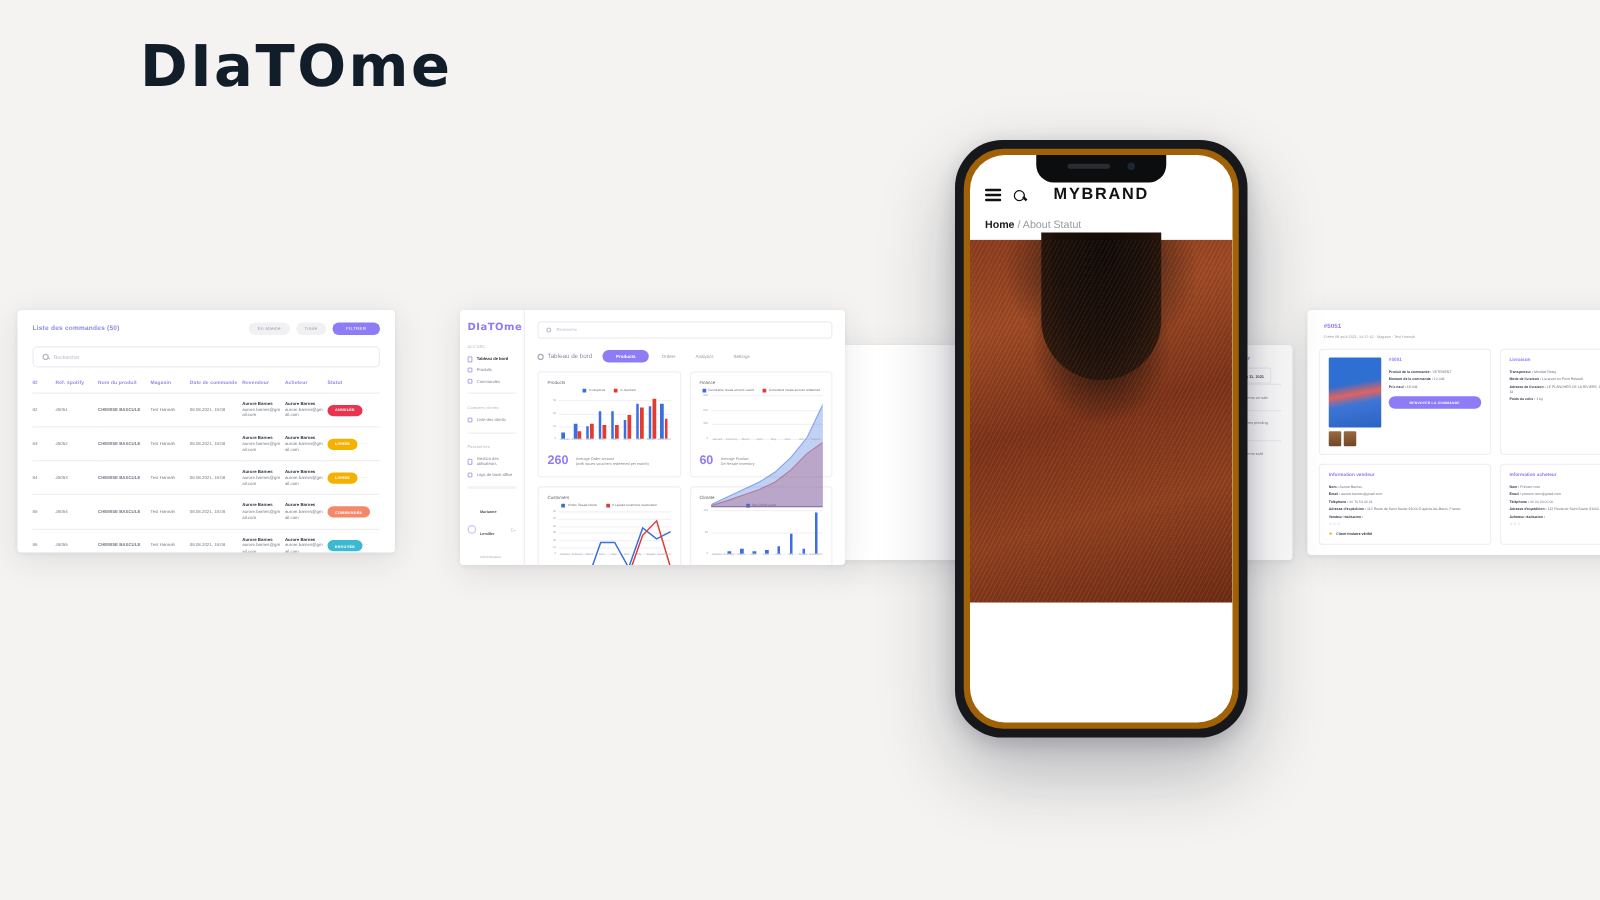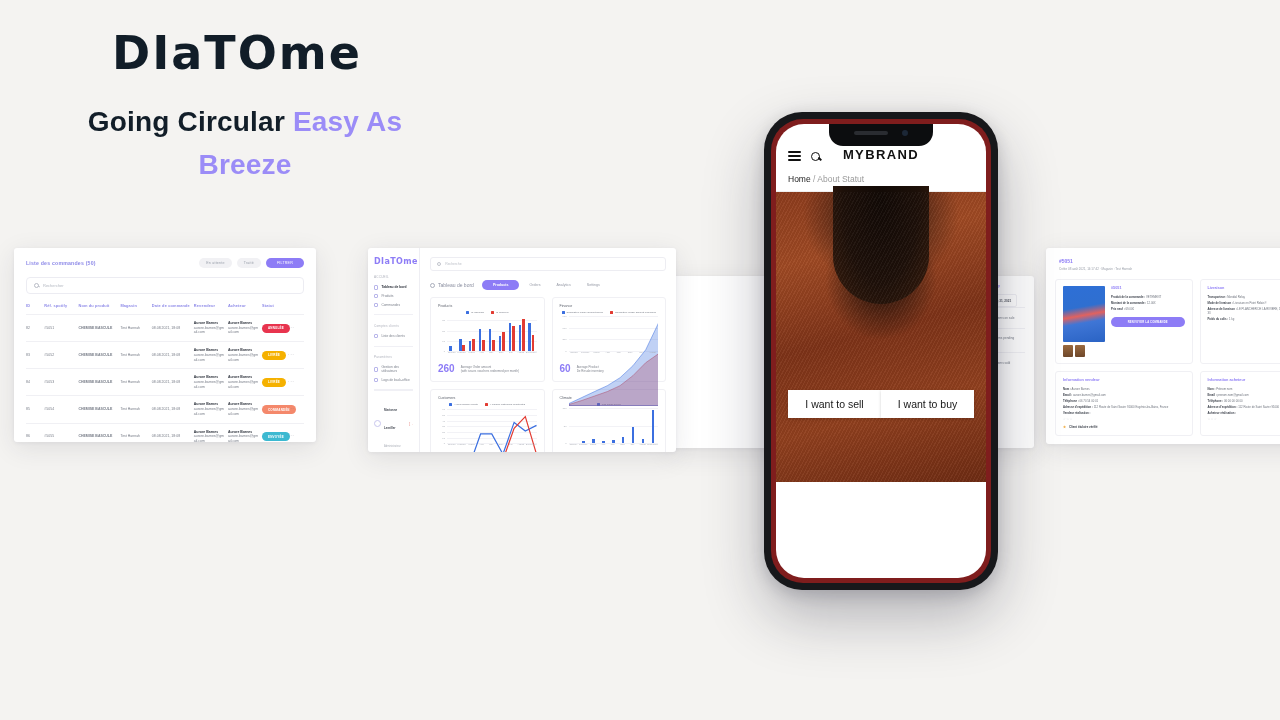--- a/index.html
+++ b/index.html
@@ -154,40 +154,40 @@
   .od-verified span { font-size:2.9px; color:#3a3f49; font-weight:700; }
   .od-stars { letter-spacing:.6px; color:#b9bcc5; font-size:3px; }
 
   
   #phone {
     position:absolute; left:764px; top:112px; width:234px; height:478px;
     border-radius:38px; background:#17181b;
     box-shadow: 0 26px 60px rgba(25,25,45,.30), 0 4px 16px rgba(25,25,45,.18);
     padding:7px;
   }
-  #phone .bez { width:100%; height:100%; border-radius:32px; background:#7f1d1d; padding:5px; }
+  #phone .bez { width:100%; height:100%; border-radius:32px; background:#a16207; padding:5px; }
   #phone .screen { position:relative; width:100%; height:100%; border-radius:28px; background:#fff; overflow:hidden; }
   .notch {
     position:absolute; left:50%; transform:translateX(-50%); top:0;
     width:104px; height:22px; background:#0c0d0f; border-radius:0 0 14px 14px; z-index:5;
     display:flex; align-items:center; justify-content:center; gap:14px; padding-bottom:4px;
   }
   .notch .spk { width:34px; height:3.5px; border-radius:2px; background:#2a2c31; }
   .notch .cam { width:6px; height:6px; border-radius:50%; background:#1c2736; }
   .ph-nav { height:44px; display:flex; align-items:flex-end; padding:0 12px 7px; gap:10px; position:relative; }
   .ph-burger { display:flex; flex-direction:column; gap:2.2px; }
   .ph-burger i { width:13px; height:1.9px; background:#111; display:block; border-radius:1px; }
   .ph-mag { width:9px;height:9px;border:1.6px solid #111;border-radius:50%; position:relative; }
   .ph-mag:after { content:""; position:absolute; width:4px;height:1.6px;background:#111; transform:rotate(45deg); right:-3px; bottom:0; }
   .ph-brand {
     position:absolute; left:0; right:0; bottom:6px; text-align:center;
     font-size:13px; font-weight:700; color:#111; letter-spacing:1.4px;
   }
   .ph-crumb { padding:6px 12px 7px; font-size:8.5px; color:#9a9a9a; border-bottom:1px solid #eee; }
-  .ph-crumb b { color:#1c1c1c; font-weight:400; }
+  .ph-crumb b { color:#1c1c1c; font-weight:700; }
   .ph-hero {
     position:relative; height:290px;
     background:
       radial-gradient(ellipse 60% 40% at 50% 8%, #1b100b 0%, rgba(27,16,11,0) 62%),
       radial-gradient(ellipse 38% 30% at 50% 30%, #150c08 0%, rgba(21,12,8,0) 70%),
       linear-gradient(165deg,#8d3c1d 0%,#a04a24 22%,#7e3318 48%,#91401e 72%,#6e2b13 100%);
   }
   .ph-hero .collar {
     position:absolute; left:50%; top:-6px; transform:translateX(-50%);
     width:96px; height:118px; border-radius:0 0 60px 60px;
@@ -203,24 +203,20 @@
     padding:8px 0; width:104px; text-align:center; box-shadow:0 1px 3px rgba(0,0,0,.18);
   }
   .ph-works { height:56px; background:#fff; display:flex; align-items:center; justify-content:center; font-size:15px; color:#1a1a1a; }
 </style>
 </head>
 <body>
 
 <div id="stage">
 
   <div class="brand-logo">DIaTOme</div>
-  <div class="headline">
-    <span>Going Circular </span><span class="accent">Easy As</span><br>
-    <span class="accent">Breeze</span>
-  </div>
 
   <div class="shot" id="shot-orders">
     <div class="o-top">
       <div class="o-title">Liste des commandes (50)</div>
       <div class="o-pills">
         <div class="o-pill">En attente</div>
         <div class="o-pill">Traité</div>
         <div class="o-pill primary">FILTRER</div>
       </div>
     </div>
@@ -685,22 +681,18 @@
             </span>
           <span class="ph-mag"></span>
           <span class="ph-brand">MYBRAND</span>
         </div>
         <div class="ph-crumb">
           <b>Home</b><span> / </span><span>About Statut</span>
         </div>
         <div class="ph-hero">
           <div class="collar"></div>
           <div class="sheen"></div>
-          <div class="ph-ctas">
-            <div class="ph-cta">I want to sell</div>
-            <div class="ph-cta">I want to buy</div>
-          </div>
         </div>
       </div>
     </div>
   </div>
 
 </div>
 
 </body></html>

